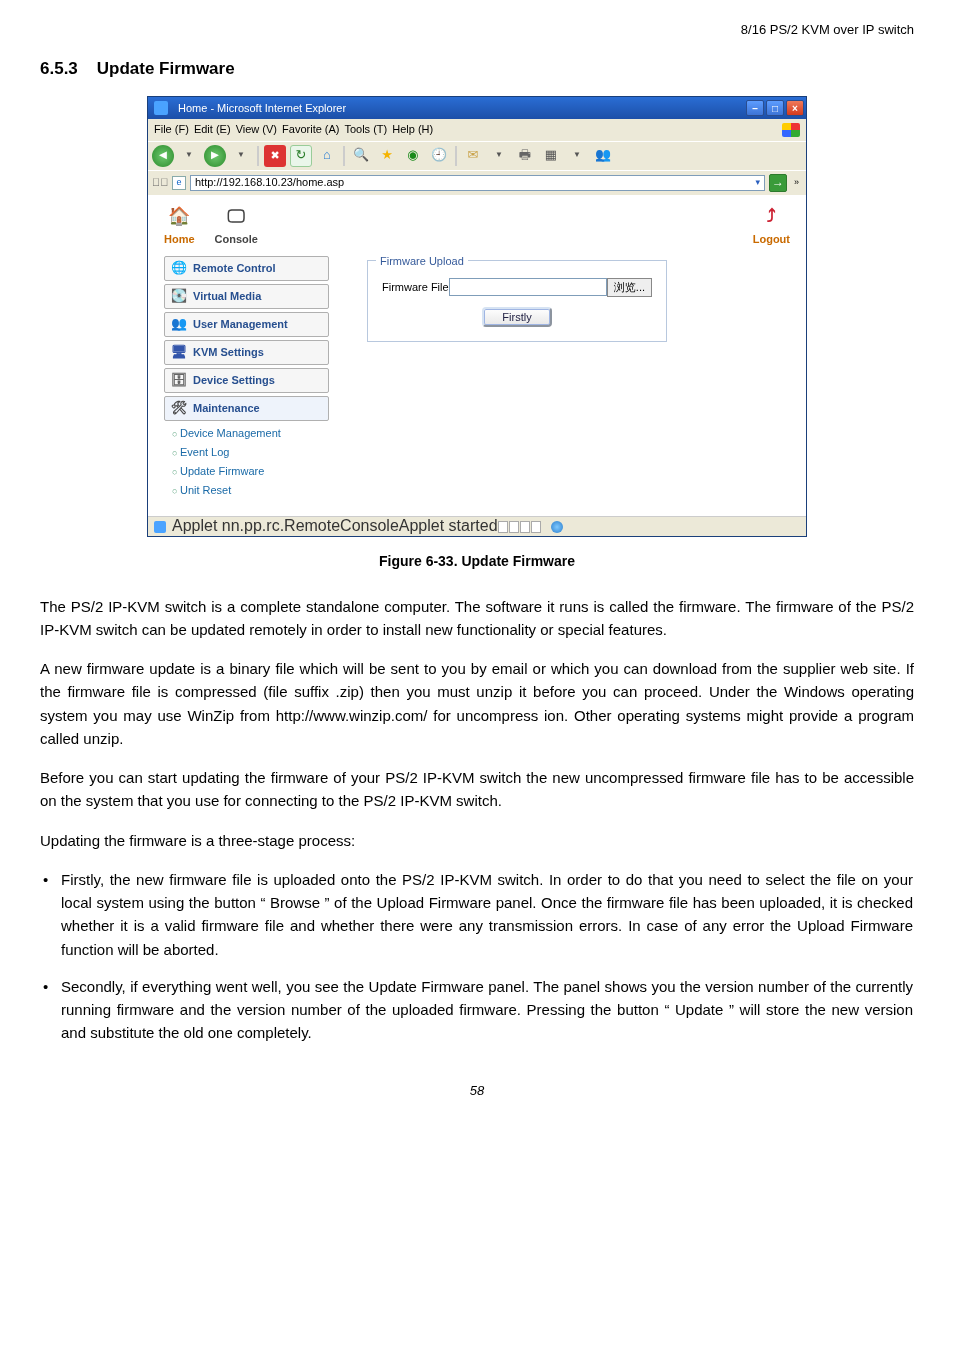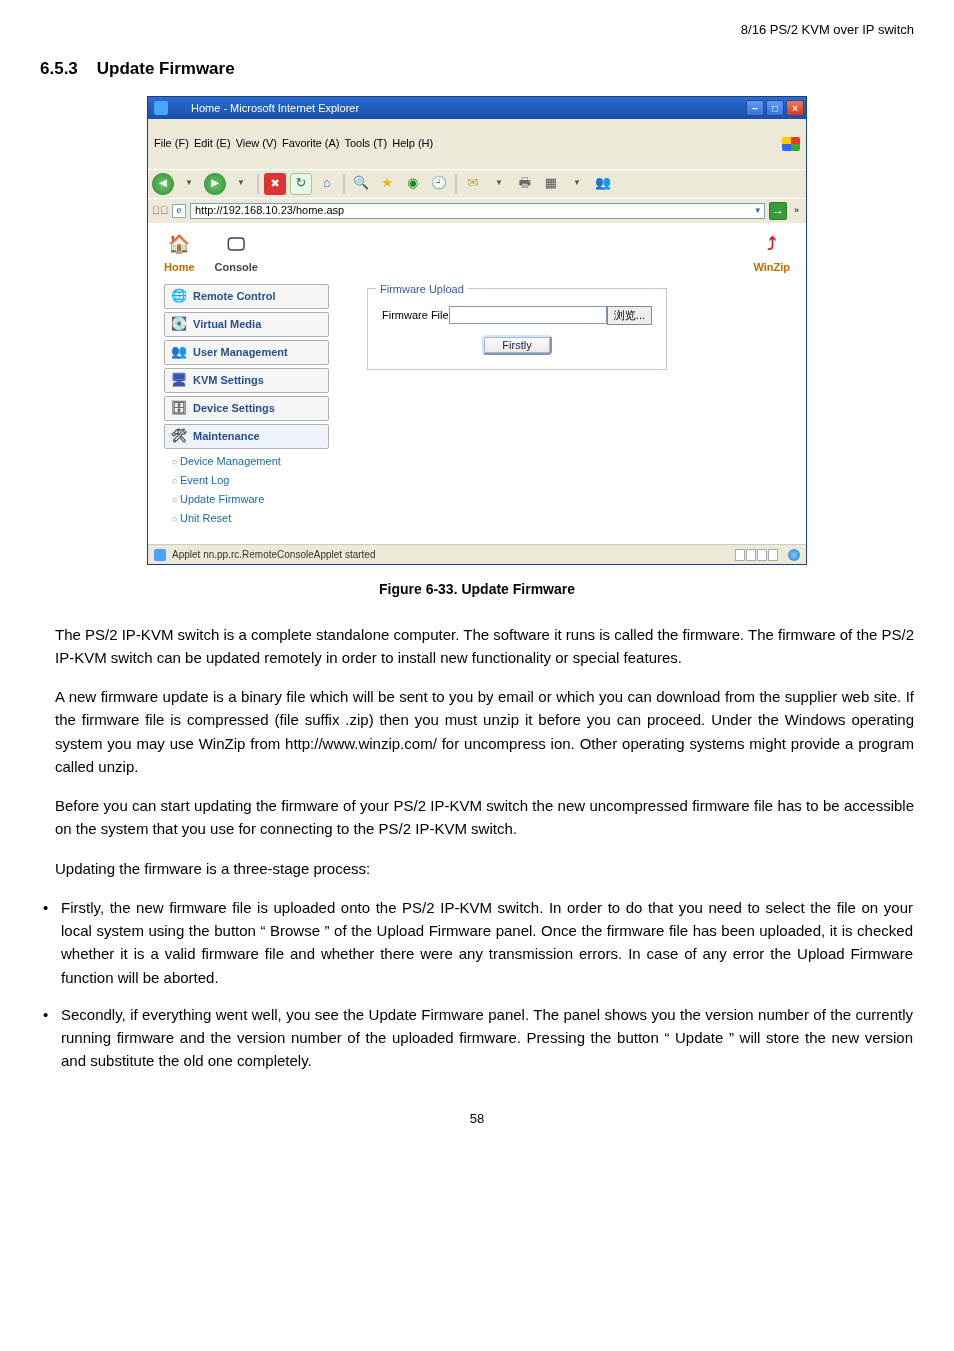--- a/index.html
+++ b/index.html
@@ -34,36 +34,36 @@
   }
   .titlebar {
     background: linear-gradient(#2a6dd4, #1c4fa8);
     color: #fff;
     height: 22px;
     display: flex;
     align-items: center;
     justify-content: space-between;
     padding: 0 2px 0 6px;
   }
-  .titlebar .t-left { display:flex; align-items:center; gap:23px;text-align:right; }
+  .titlebar .t-left { display:flex; align-items:center; gap:10px;text-align:right; }
   .titlebar .ie-icon {
     width:14px; height:14px; background:#4aa3ff; border-radius:2px;
     display:inline-block;
   }
   .win-btns { display:flex; gap:2px; }
   .win-btn {
     width:18px; height:16px; border:1px solid #2a4d8f; border-radius:2px;
     display:flex; align-items:center; justify-content:center;
     font-size:10px; font-weight:bold; color:#fff;
   }
   .win-min, .win-max { background: linear-gradient(#5d9dff,#3d74d6); }
   .win-close { background: linear-gradient(#f07a5a,#d33a1e); }
 
   .menubar {
-    background:#ece9d8; padding:16px 6px; font-size:11px;
+    background:#ece9d8; padding:2px 6px; font-size:11px;
     display:flex; align-items:center; justify-content:space-between;gap:10px;
   }
   .menubar .menus span { margin-right: 2px; }
   .menubar .flag {
     width:18px; height:14px;
     background: conic-gradient(#e33 0 25%, #3a3 0 50%, #36f 0 75%, #fc0 0 100%);
     border-radius:2px;
   }
 
   .toolbar {
@@ -151,42 +151,42 @@
     background: linear-gradient(#fefefe,#e8e8e8);
     font-size:11px; padding:2px 18px;
     border: 2px outset #d6e3f3;
     border-radius: 4px;
     color:#224;
     box-shadow: 0 0 0 1px #9fb5e3 inset;
   }
 
   .statusbar {
     border-top:1px solid #ccc; background:#ece9d8; height:20px;
-    display:flex; align-items:center; justify-content:space-between;
-    padding:0 6px; font-size:10px; color:#333;
+    display:flex; align-items:center; 
+    padding:0 6px; font-size:16px; color:#333;
   }
   .statusbar .st-left { display:flex; align-items:center; gap:6px; }
   .statusbar .ie-mini { width:12px;height:12px; background:#4aa3ff; border-radius:2px; display:inline-block;}
   .statusbar .zone { display:flex; align-items:center; gap:4px; }
   .statusbar .globe { width:12px; height:12px; border-radius:50%; background:radial-gradient(#7fc9ff,#2a7dcc); display:inline-block;}
   .statusbar .boxes { display:flex; gap:1px; margin-right:6px;}
   .statusbar .boxes span { width:10px; height:12px; border:1px solid #aaa; background:#fff;}
 
   .fig-caption {
     text-align:center; font-weight:bold; font-size:14px; margin: 8px 0 22px 0;
   }
 
-  p.para { text-align: justify; margin-bottom: 16px; margin-left: 15px; }
+  p.para { text-align: justify; margin-bottom: 16px; }
   ul.bullets { list-style: none; padding:0; margin:1px; }
   ul.bullets > li { text-align: justify; margin-bottom: 14px; padding-left: 20px; position:relative; }
   ul.bullets > li::before {
     content: "•"; position:absolute; left:2px; top:0; font-size:15px;
   }
 
-  .page-num { text-align:center; font-size:13px; margin-top:36px; }
+  .page-num { text-align:center; font-size:13px; margin-top:36px;font-style:italic; }
 </style>
 </head>
 <body>
 
 <div class="header-right">8/16 PS/2 KVM over IP switch</div>
 
 <h2 class="section">
   <span>6.5.3</span>&nbsp;&nbsp;&nbsp;
   <span>Update Firmware</span>
 </h2>
@@ -258,21 +258,21 @@
           <div class="ico">🏠</div>
           <div>Home</div>
         </div>
         <div class="nav-item nav-console">
           <div class="ico">🖵</div>
           <div>Console</div>
         </div>
       </div>
       <div class="nav-item nav-logout">
         <div class="ico">⤴</div>
-        <div>WinZip</div>
+        <div>Logout</div>
       </div>
     </div>
 
     <div class="body-row">
       <div class="sidebar">
         <div class="side-item">
           <span class="side-ico" style="color:#2a7dd4;">🌐</span>
           <span>Remote Control</span>
         </div>
         <div class="side-item">

